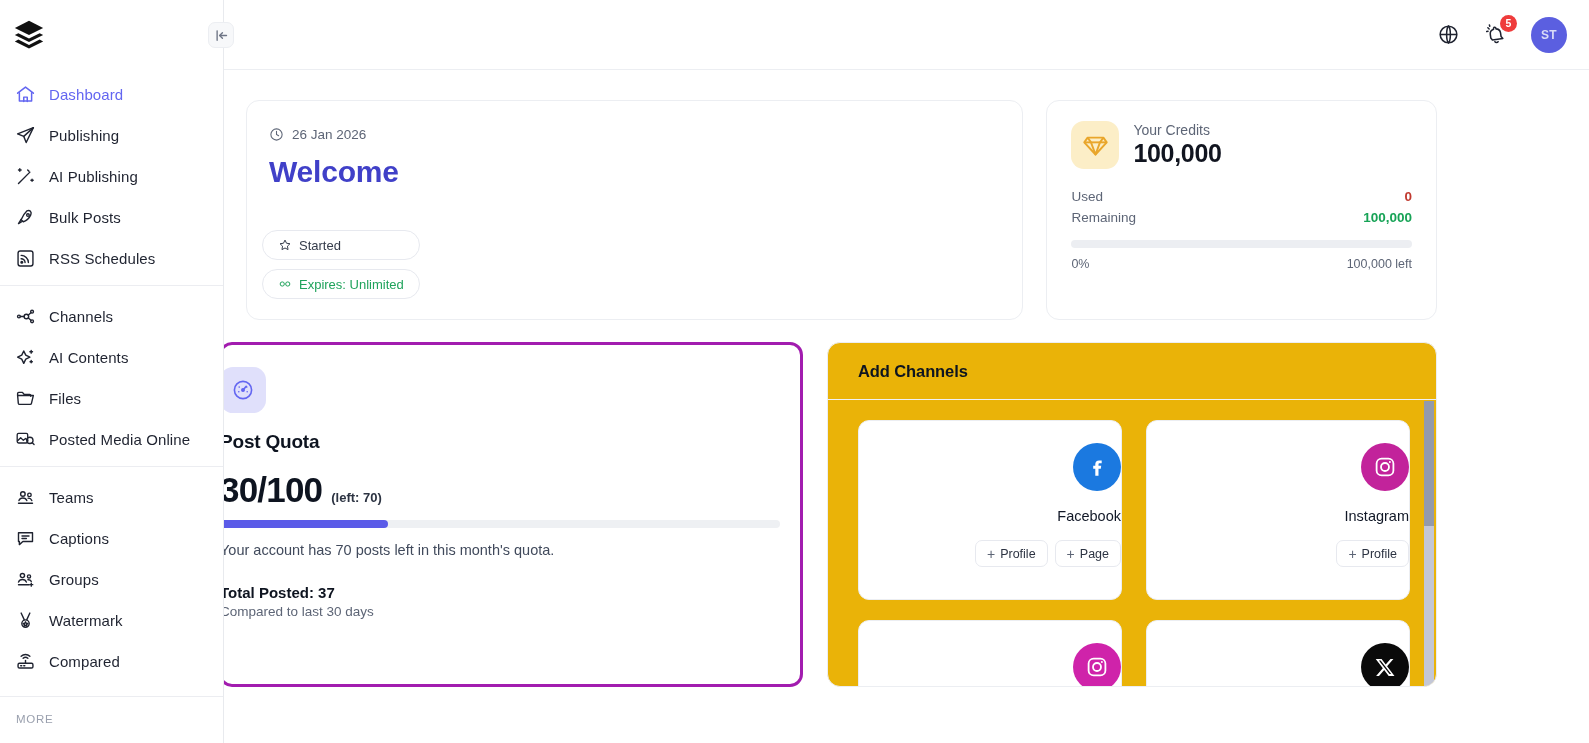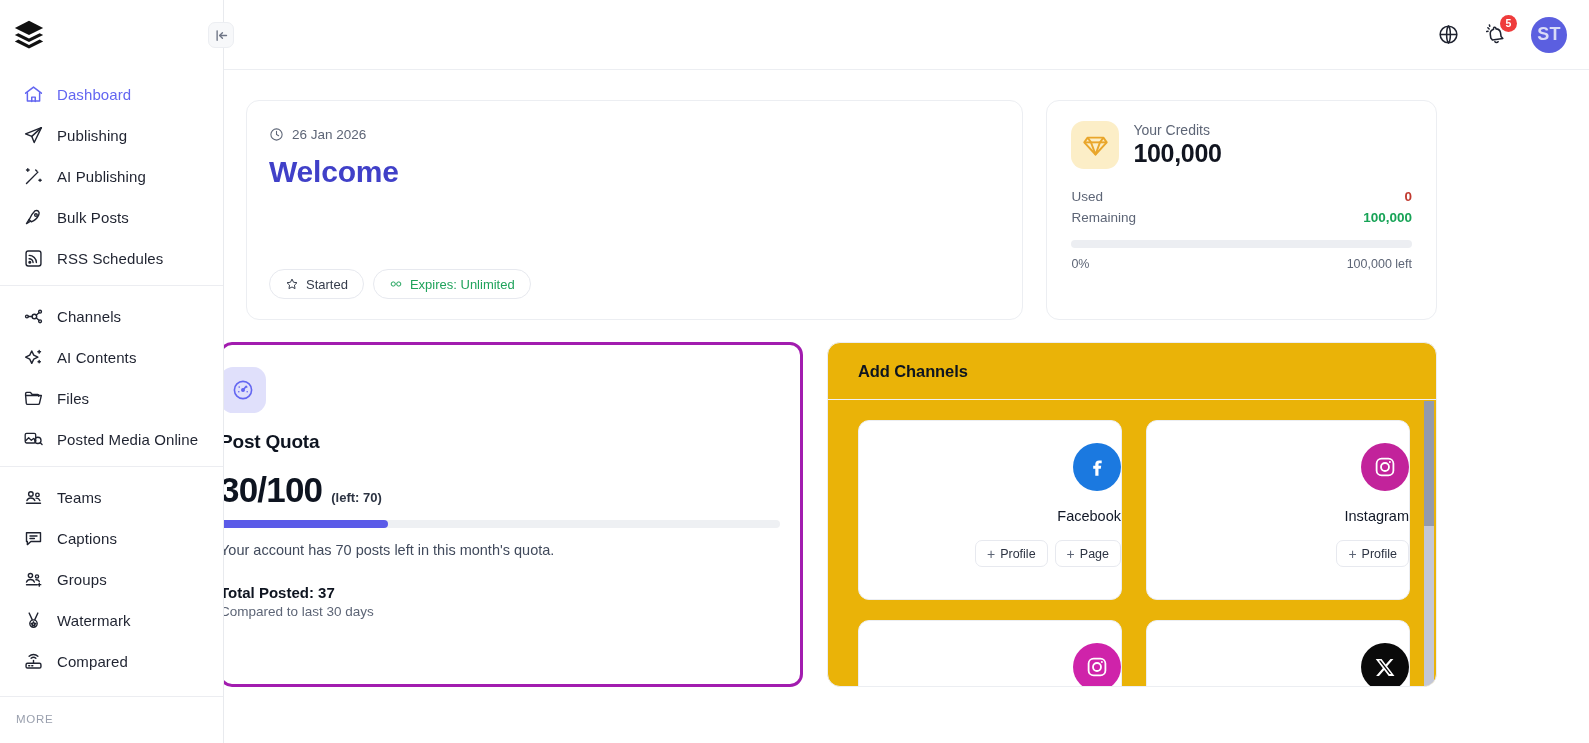--- a/index.html
+++ b/index.html
@@ -21,21 +21,21 @@
     z-index: 30;
     display: flex; flex-direction: column;
   }
   .logo-area { height: 70px; display: flex; align-items: center; padding-left: 12px; }
   .logo-glyph { width: 34px; height: 34px; display: block; }
 
   .nav-group { padding: 4px 0 6px 0; }
   .nav-group + .nav-group { border-top: 1px solid #ecedf1; padding-top: 10px; }
   .nav-item {
     display: flex; align-items: center; gap: 13px;
-    height: 41px; padding-left: 22px;
+    height: 41px; padding-left: 14px;
     color: #1f2330; font-size: 15px; letter-spacing: 0.1px;
     cursor: pointer; white-space: nowrap;
   }
   .nav-item .ico { width: 22px; height: 22px; flex: 0 0 22px; display:flex; align-items:center; justify-content:center; }
   .nav-item .ico svg { width: 21px; height: 21px; display:block; }
   .nav-item.active { color: #6366f1; }
   .nav-item.active .ico svg { stroke: #6366f1; }
   .more-label {
     font-size: 11.5px; color: #9aa0ae; letter-spacing: 0.7px;
     padding: 16px 0 0 16px; font-weight: 400;
@@ -65,36 +65,36 @@
   .badge {
     position: absolute; top: -7px; right: -8px;
     min-width: 17px; height: 17px; border-radius: 9px;
     background: #ef3b3b; color: #fff; font-size: 10.5px; font-weight: 700;
     display: flex; align-items: center; justify-content: center; padding: 0 4px;
   }
   .avatar {
     width: 36px; height: 36px; border-radius: 50%;
     background: #5b5fe0; color: #d9dbf7;
     display: flex; align-items: center; justify-content: center;
-    font-size: 18px; font-weight: 600; cursor: pointer; letter-spacing:0.3px;
+    font-size: 12px; font-weight: 600; cursor: pointer; letter-spacing:0.3px;
   }
 
   .content { padding: 22px 0 0 0; position: relative; height: 673px; }
 
   
   .row1 { display: flex; gap: 23px; padding: 8px 152px 0 22px; align-items: center; }
   .card {
     background: #ffffff; border: 1px solid #eceef2; border-radius: 13px;
   }
   .welcome-card { width: 791px; height: 220px; padding: 26px 28px 0 22px; position: relative; }
   .date-line { display:flex; align-items:center; gap:8px; color:#5d6576; font-size: 13.5px; }
   .date-line svg { width: 15px; height: 15px; display:block; }
   .welcome-title { font-size: 30px; font-weight: 700; color: #4040c8; margin-top: 13px; letter-spacing:-0.2px; }
   .welcome-sub { font-size: 15.5px; color: #414a5c; margin-top: 14px; }
-  .pill-row { display: flex; gap: 9px; position: absolute; bottom: 20px; left: 22px; }
+  .pill-row { display: flex; gap: 9px; position: absolute; bottom: 20px; left: 15px; flex-direction: column; }
   .pill {
     height: 30px; border-radius: 16px; border: 1px solid #e7e9ef;
     display: flex; align-items: center; gap: 7px; padding: 0 15px;
     font-size: 13px; color: #353c4b; background:#fff; cursor:pointer;
   }
   .pill svg { width: 14px; height: 14px; display:block; }
   .pill.green { color: #20a35c; }
 
   .credits-card { width: 397px; height: 220px; padding: 20px 24px 0 24px; }
   .cr-head { display: flex; align-items: center; gap: 14px; }

